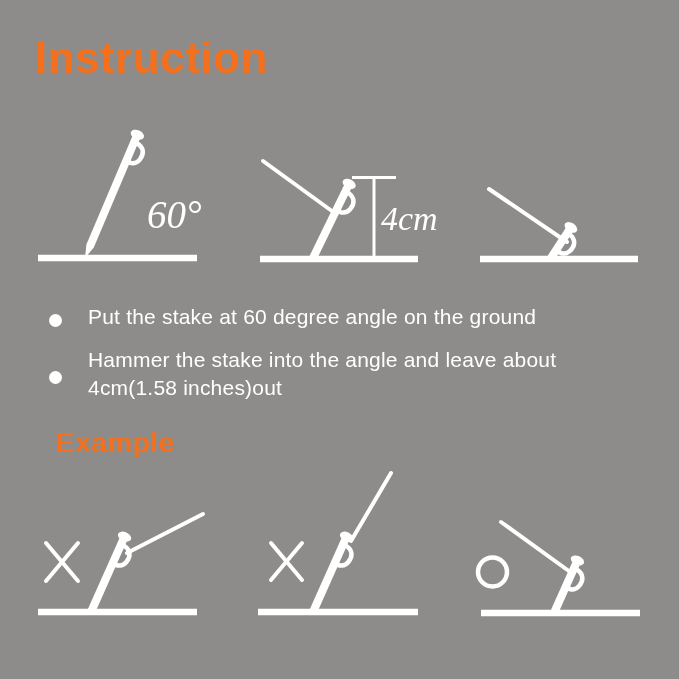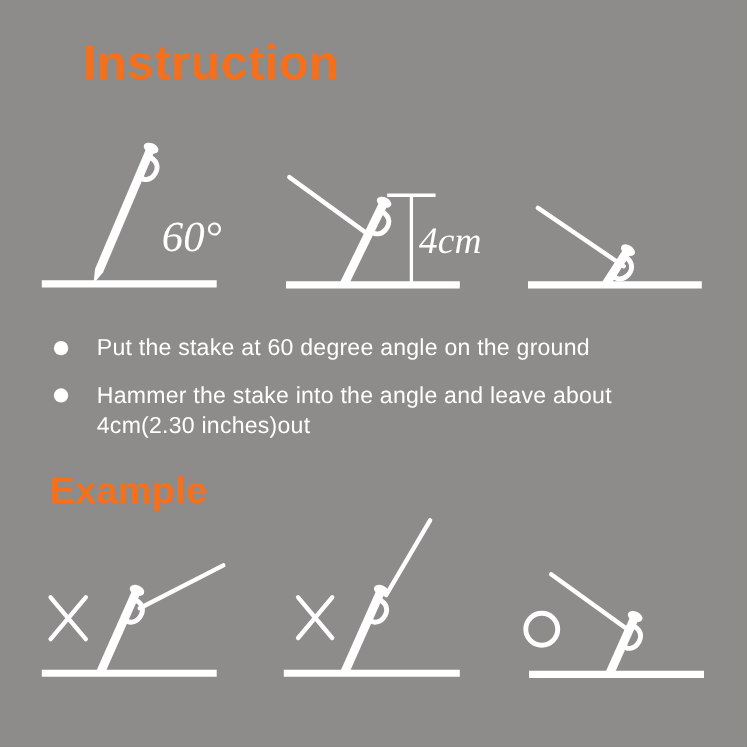--- a/index.html
+++ b/index.html
@@ -5,25 +5,25 @@
   html,body{margin:0;padding:0;background:#6e6e6c;}
   .canvas{
     position:relative;width:679px;height:679px;margin:0 auto;
     background:#8d8c8a;overflow:hidden;
     font-family:"Liberation Sans",sans-serif;
   }
   .heading{
     position:absolute;margin:0;color:#f5701d;font-weight:bold;
     line-height:1;letter-spacing:.5px;white-space:nowrap;
   }
-  .heading--instruction{left:35px;top:36px;font-size:44px;margin-left:40px;}
-  .heading--example{left:45px;top:429px;font-size:34px;}
+  .heading--instruction{left:35px;top:36px;font-size:44px;}
+  .heading--example{left:56px;top:429px;font-size:28px;}
   .svg-layer{position:absolute;left:0;top:0;}
   .bullets{position:absolute;left:49px;top:303px;width:580px;}
-  .bullet-item{display:flex;align-items:flex-start;}
+  .bullet-item{display:flex;align-items:center;}
   .bullet-item + .bullet-item{margin-top:15px;}
   .bullet-dot{
     flex:0 0 13px;width:13px;height:13px;border-radius:50%;
     background:#ffffff;margin-top:7px;margin-right:26px;
   }
   .bullet-text{
     color:#ffffff;font-size:21px;line-height:28px;letter-spacing:.2px;
   }
   .svg-label{
     font-family:"Liberation Serif",serif;font-style:italic;fill:#ffffff;
@@ -114,20 +114,20 @@
 
   <div class="bullets">
     <div class="bullet-item">
       <span class="bullet-dot"></span>
       <span class="bullet-text">Put the stake at 60 degree angle on the ground</span>
     </div>
     <div class="bullet-item">
       <span class="bullet-dot"></span>
       <span class="bullet-text">
         <span>Hammer the stake into the angle and leave about</span><br>
-        <span>4cm(2.30 inches)out</span>
+        <span>4cm(1.58 inches)out</span>
       </span>
     </div>
   </div>
 
   <h2 class="heading heading--example">Example</h2>
 
 </div>
 
 </body></html>

